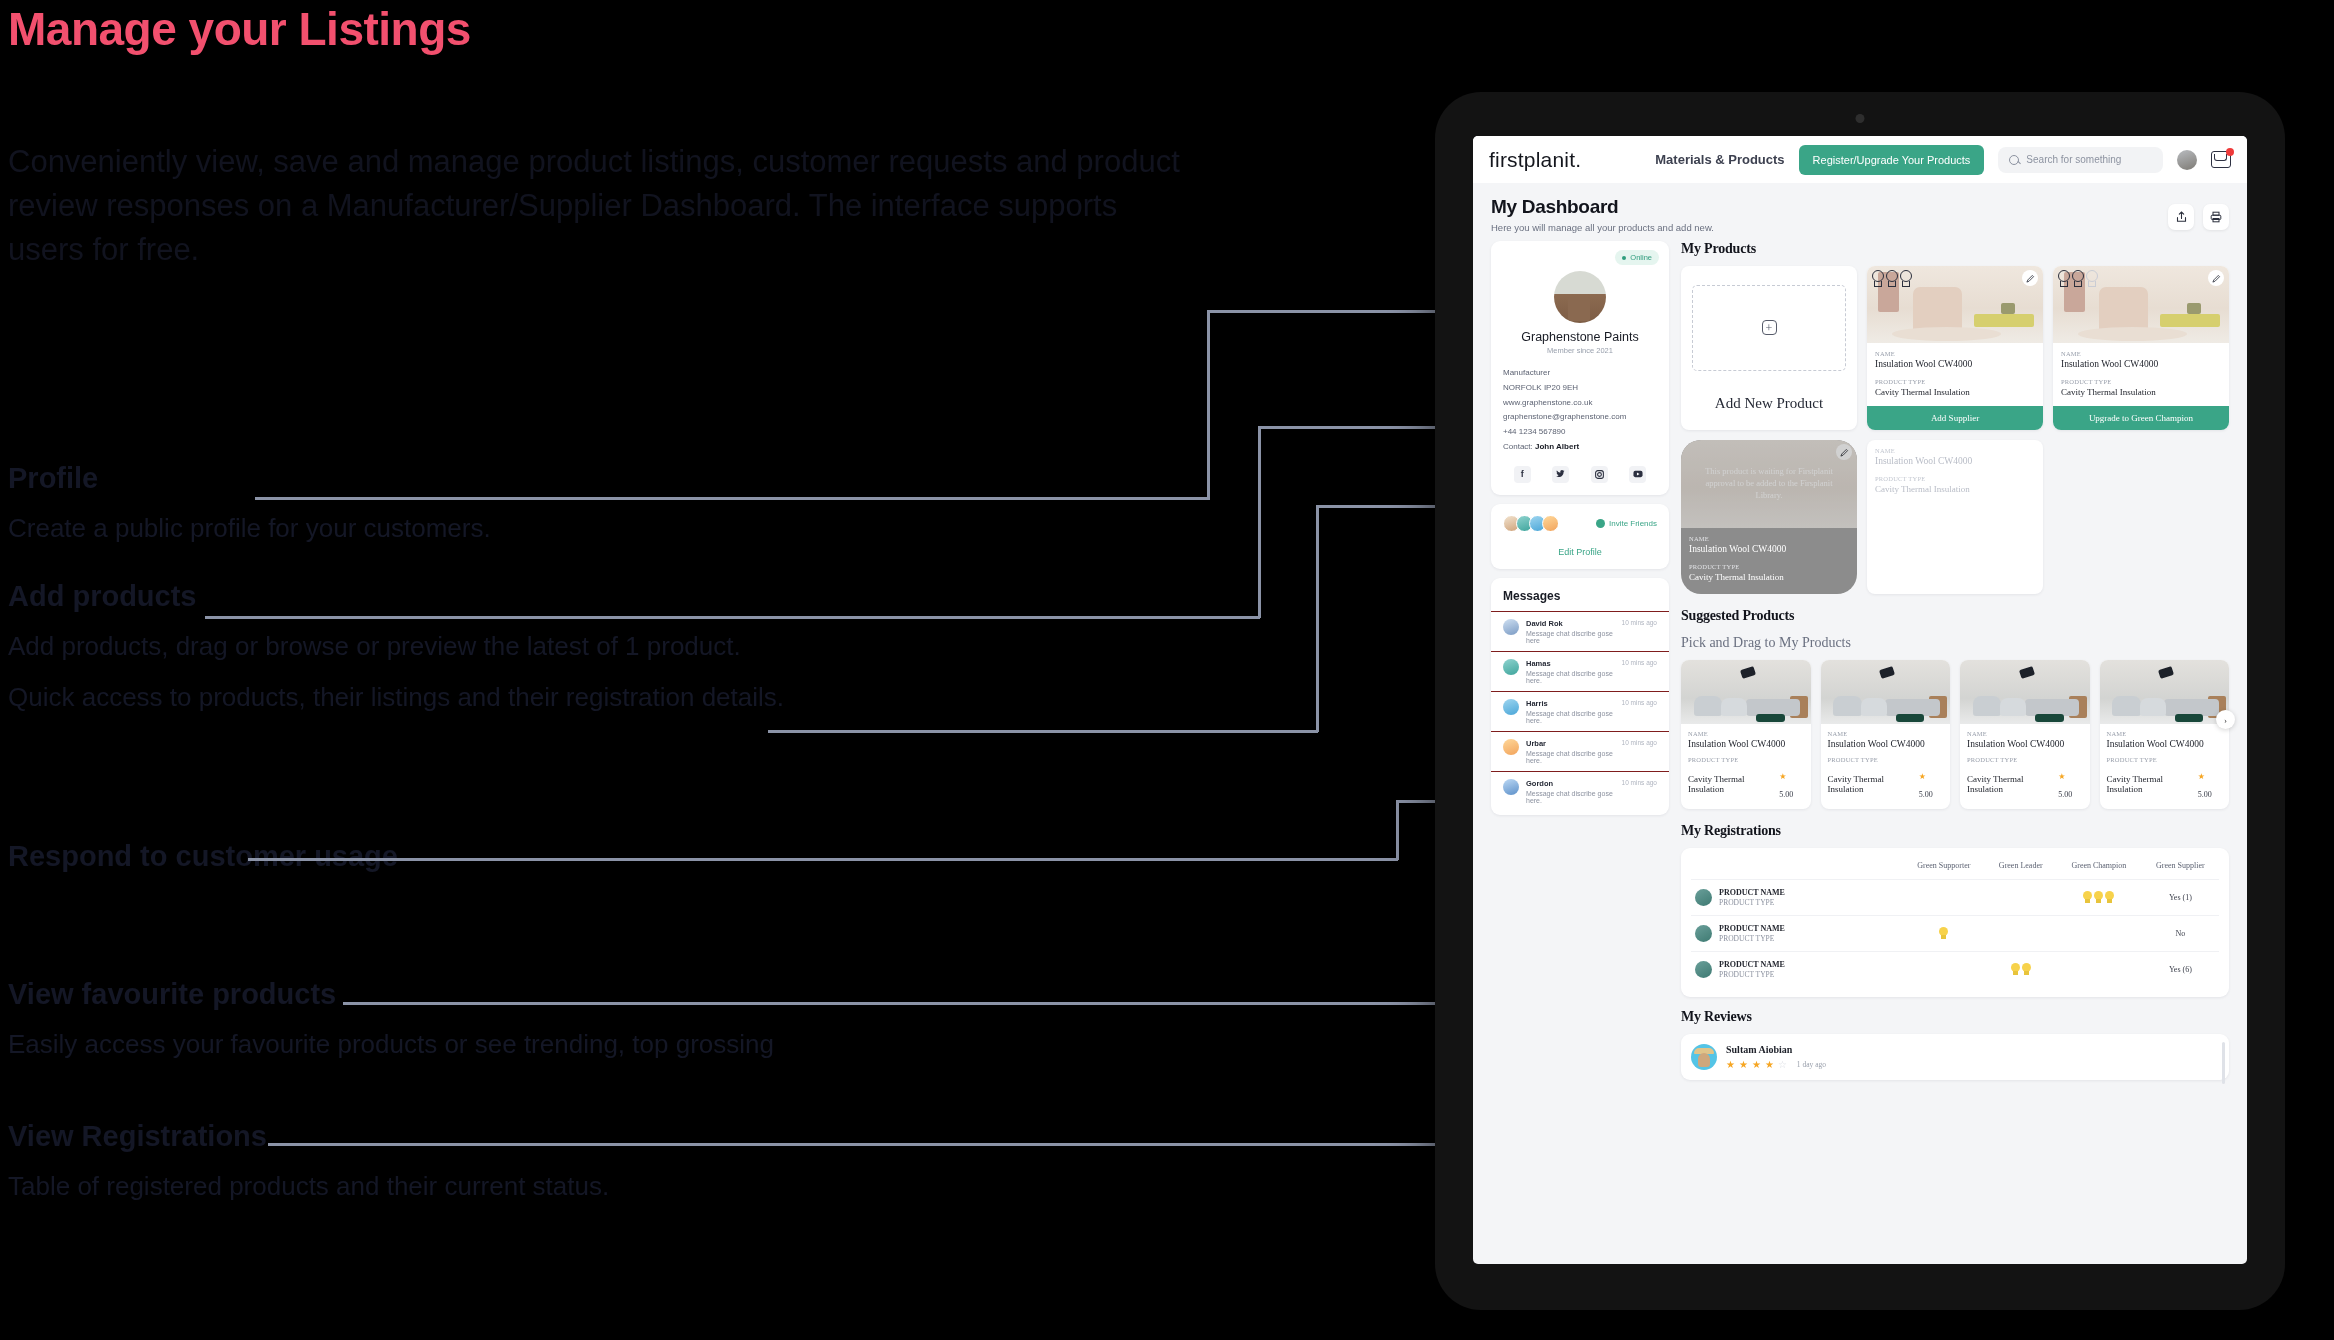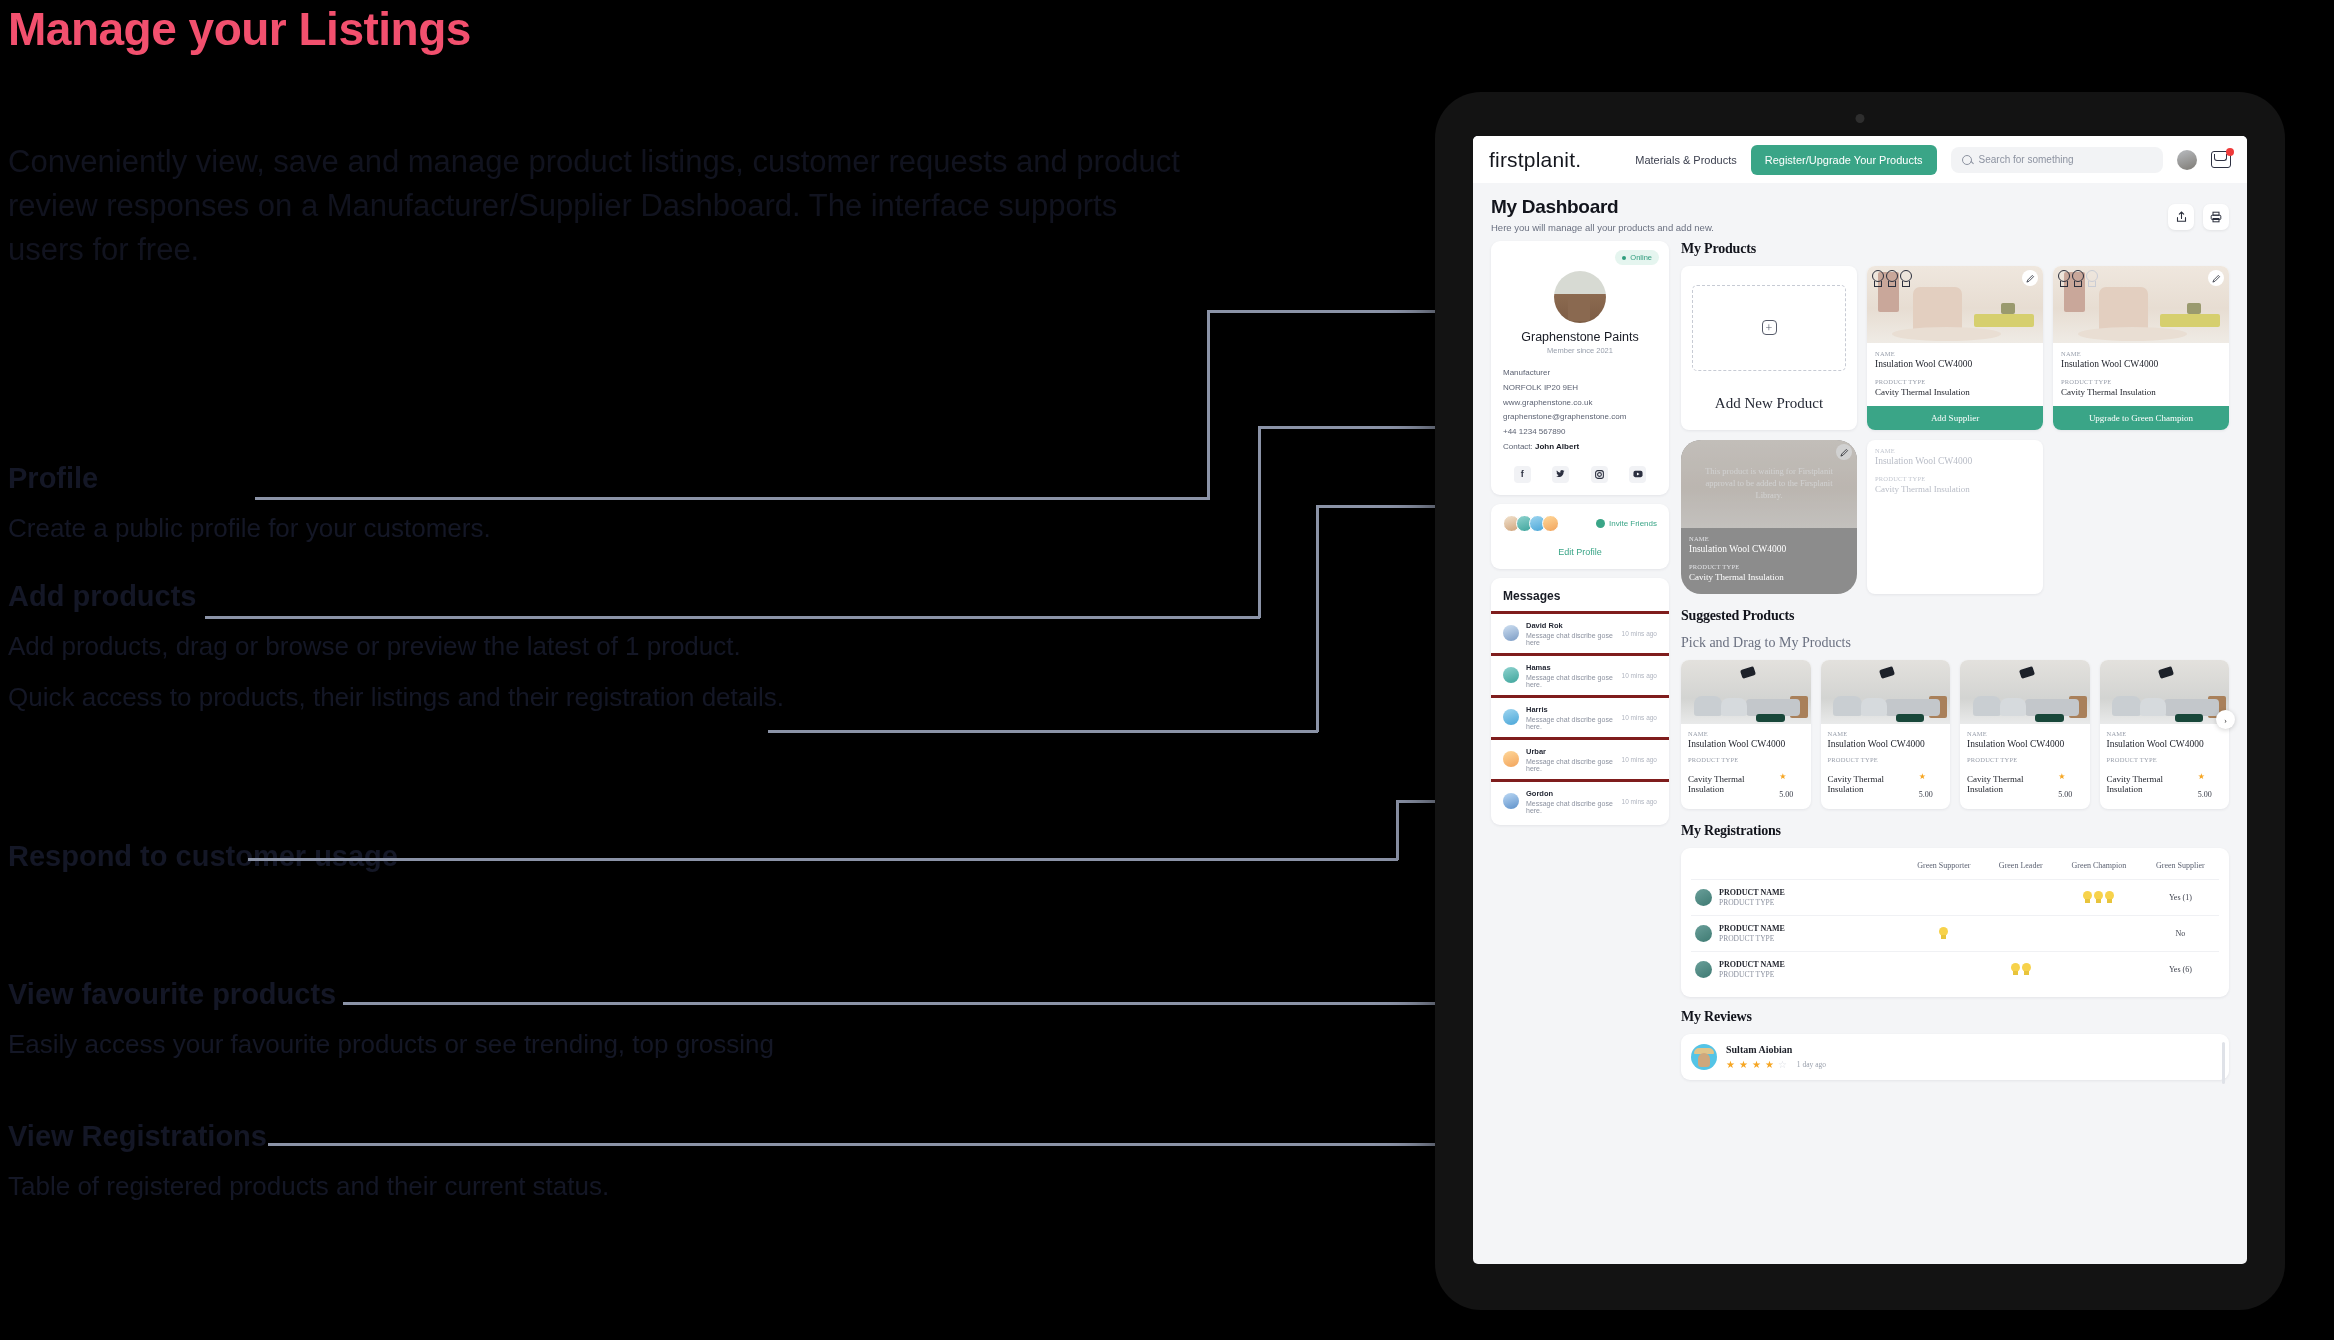--- a/index.html
+++ b/index.html
@@ -52,21 +52,21 @@
     overflow: hidden;
     position: relative;
   }
 
   
   .topbar {
     height: 47px; background: #fff; display: flex; align-items: center;
     padding: 0 16px; gap: 14px;
   }
   .logo { font-size: 21px; letter-spacing: 0.2px; color: #15171e; font-weight: 400; }
-  .nav-link { font-size: 11px; color: #3d4150; margin-left: 40px; white-space: nowrap; }
+  .nav-link { font-size: 13px; color: #3d4150; margin-left: 60px; white-space: nowrap; font-weight: bold; }
   .btn-register {
     background: #3aa587; color: #fff; font-size: 11px;
     padding: 9px 14px; border-radius: 6px; white-space: nowrap;
   }
   .search {
     flex: 1; max-width: 250px; background: #f2f3f5; border-radius: 8px;
     height: 26px; display: flex; align-items: center; gap: 7px; padding: 0 11px;
     font-size: 10px; color: #8d93a1;
   }
   .mag { width:10px; height:10px; border:1.4px solid #8d93a1; border-radius:50%; position:relative; flex:none;}
@@ -112,21 +112,21 @@
   .stack { display: flex; }
   .stack span { width: 17px; height: 17px; border-radius: 50%; margin-left: -4px; border: 1.5px solid #fff; }
   .stack span:first-child { margin-left: 0; }
   .invite-lbl { margin-left: auto; font-size: 8px; color: #3aa587; display:flex;align-items:center;gap:4px;}
   .person-ic{width:9px;height:9px;border-radius:50%;background:#3aa587;position:relative;}
   .edit-profile { text-align: center; font-size: 9px; color: #3aa587; margin-top: 15px; }
 
   
   .msg-card { margin-top: 9px; padding: 11px 0 4px 0; }
   .msg-title { font-size: 12px; font-weight: 700; color: #181b24; padding: 0 12px 8px 12px; }
-  .msg-row { display: flex; gap: 7px; padding: 7px 12px; border-top: 3px solid #7f1d1d; align-items:center;}
+  .msg-row { display: flex; gap: 7px; padding: 7px 12px; border-top: 1px solid #7f1d1d; align-items:flex-start;}
   .msg-av { width: 16px; height: 16px; border-radius: 50%; flex: none; }
   .msg-body { flex: 1; min-width: 0;}
   .msg-name { font-size: 7.5px; font-weight: 700; color: #252935; }
   .msg-text { font-size: 7px; color: #8b919f; margin-top: 2px; }
   .msg-time { font-size: 6.5px; color: #b0b5c0; flex: none; }
 
   
   .sec-title { font-size: 14px; font-weight: 700; color: #12141c; letter-spacing:-.2px;}
   .sec-sub { font-size: 14px; color: #6a7080; margin-top: 11px; }
 

